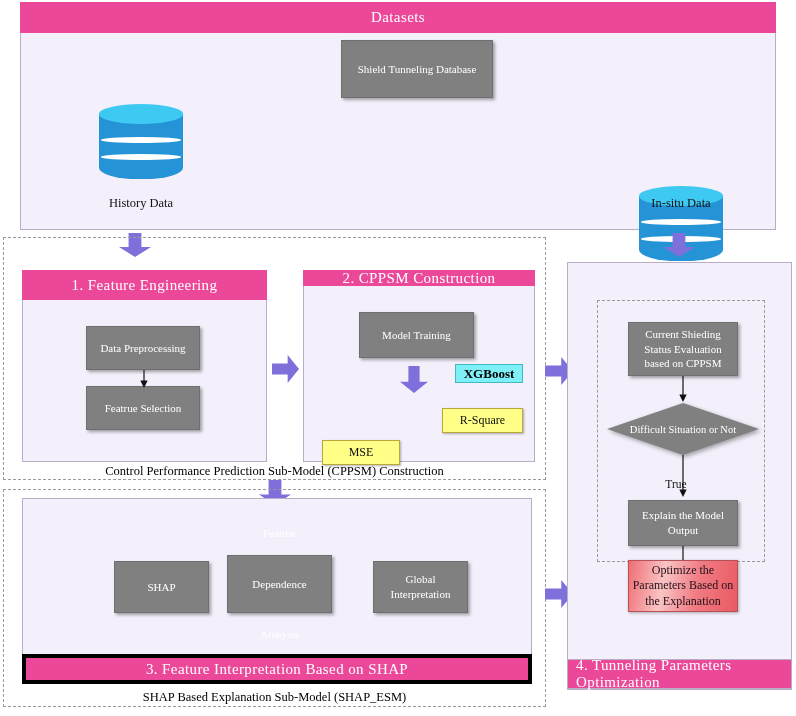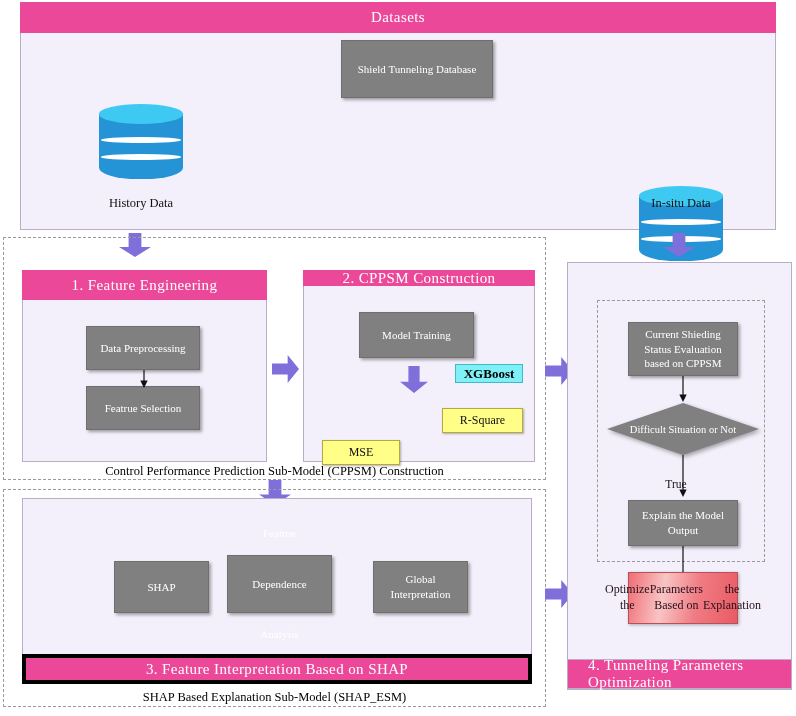--- a/index.html
+++ b/index.html
@@ -21,21 +21,21 @@
     box-sizing: border-box;
   }
   .panel-hdr {
     background: #ec4899;
     color: #ffffff;
     font-size: 15px;
     display: flex; align-items: center; justify-content: center;
     letter-spacing: .4px;
     box-sizing: border-box;
   }
-  .panel-hdr.left { justify-content: flex-start; padding-left: 20px; }
+  .panel-hdr.left { justify-content: flex-start; padding-left: 8px; }
 
   .dashed {
     border: 1px dashed #9a9a9a;
     background: transparent;
     box-sizing: border-box;
   }
 
   
   .gbox {
     background: #808080;
@@ -279,21 +279,21 @@
 <div class="abs gbox" style="left:628px; top:500px; width:110px; height:46px; flex-direction:column;">
   <span>Explain the Model</span>
   <span>Output</span>
 </div>
 
 <svg class="conn" style="left:677px; top:546px;" width="12" height="38" viewBox="0 0 12 38">
   <line x1="6" y1="0" x2="6" y2="32" stroke="#111" stroke-width="1.2"></line>
   <polygon points="6,38 2.3,30.5 9.7,30.5" fill="#111"></polygon>
 </svg>
 
-<div class="abs redbox" style="left:628px; top:572px; width:110px; height:52px; flex-direction:row;">
+<div class="abs redbox" style="left:628px; top:560px; width:110px; height:52px; flex-direction:column;">
   <span>Optimize the</span>
   <span>Parameters Based on</span>
   <span>the Explanation</span>
 </div>
 
 <div class="abs panel-hdr left" style="left:567px; top:659px; width:225px; height:30px; border:1px solid #b9aec6;">
   <span>4. Tunneling Parameters Optimization</span>
 </div>
 
 </body></html>

